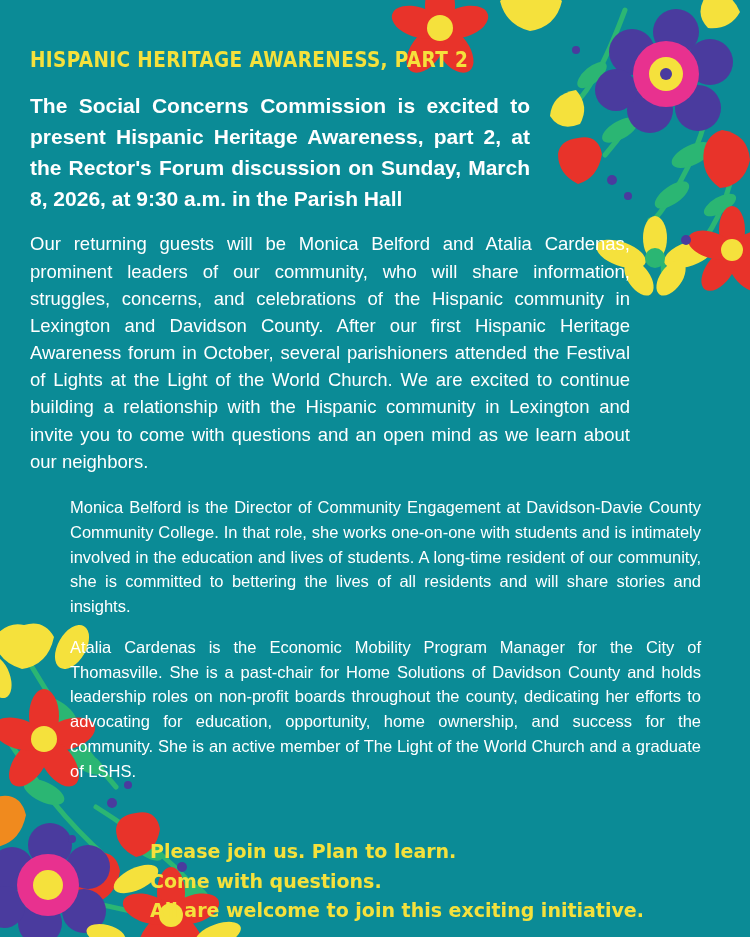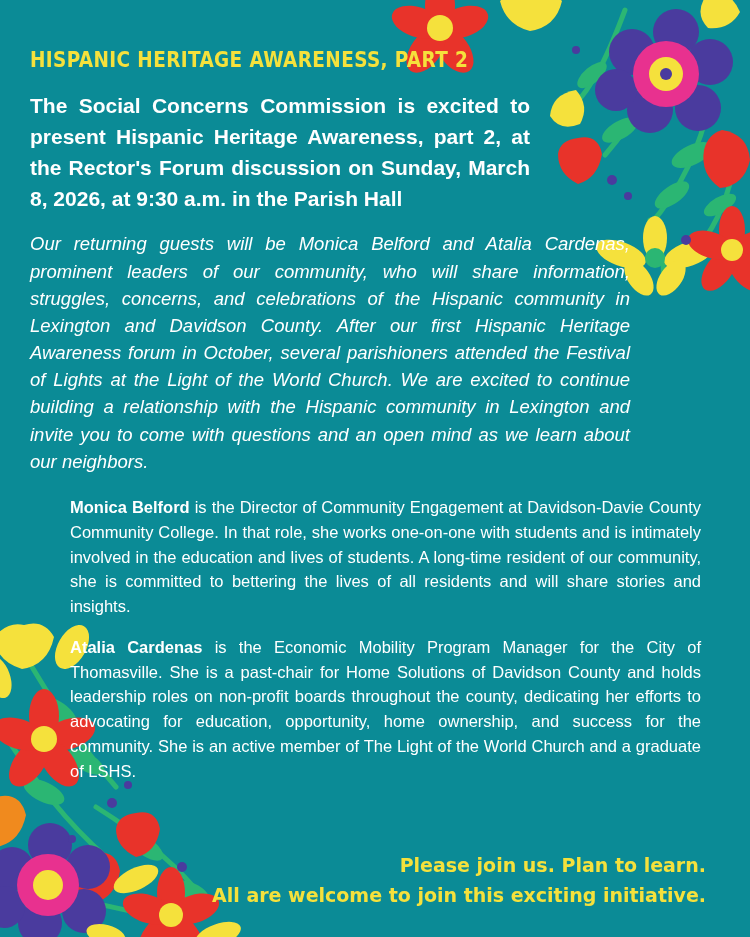--- a/index.html
+++ b/index.html
@@ -56,38 +56,37 @@
     font-weight: 700;
   }
   .body-para {
     color: #ffffff;
     font-size: 18.5px;
     line-height: 1.47;
     text-align: justify;
     margin: 0 0 20px 0;
     max-width: 600px;
     font-weight: 400;
-    font-style: italic;
   }
   .bio {
     color: #ffffff;
     font-size: 16.5px;
     line-height: 1.5;
     text-align: justify;
     margin: 0 0 16px 0;
     padding-left: 40px;
     padding-right: 5px;
     font-weight: 400;
   }
   .bio b {
-    font-weight: bold;
+    font-weight: normal;
   }
   .closing {
-    margin-top: 68px;
-    text-align: right;
+    margin-top: 54px;
+    text-align: left;
     padding-left: 120px;
   }
   .closing div {
     color: #f5e13c;
     font-size: 19px;
     font-weight: bold;
     line-height: 1.55;
     font-family: "DejaVu Sans", sans-serif;
   }
 </style>
@@ -271,17 +270,18 @@
     <p class="bio">
       <b>Monica Belford</b><span> is the Director of Community Engagement at Davidson-Davie County Community College. In that role, she works one-on-one with students and is intimately involved in the education and lives of students. A long-time resident of our community, she is committed to bettering the lives of all residents and will share stories and insights.</span>
     </p>
 
     <p class="bio">
       <b>Atalia Cardenas</b><span> is the Economic Mobility Program Manager for the City of Thomasville. She is a past-chair for Home Solutions of Davidson County and holds leadership roles on non-profit boards throughout the county, dedicating her efforts to advocating for education, opportunity, home ownership, and success for the community. She is an active member of The Light of the World Church and a graduate of LSHS.</span>
     </p>
 
     <div class="closing">
       <div>Please join us. Plan to learn.</div>
+      <div>Come with questions.</div>
       <div>All are welcome to join this exciting initiative.</div>
     </div>
 
   </div>
 </div>
 
 </body></html>

